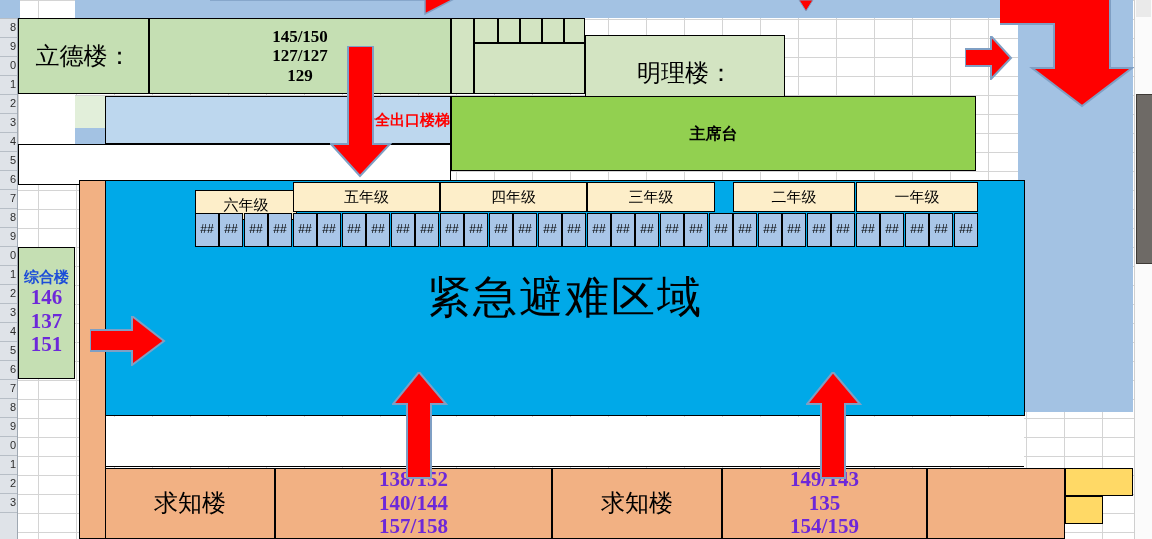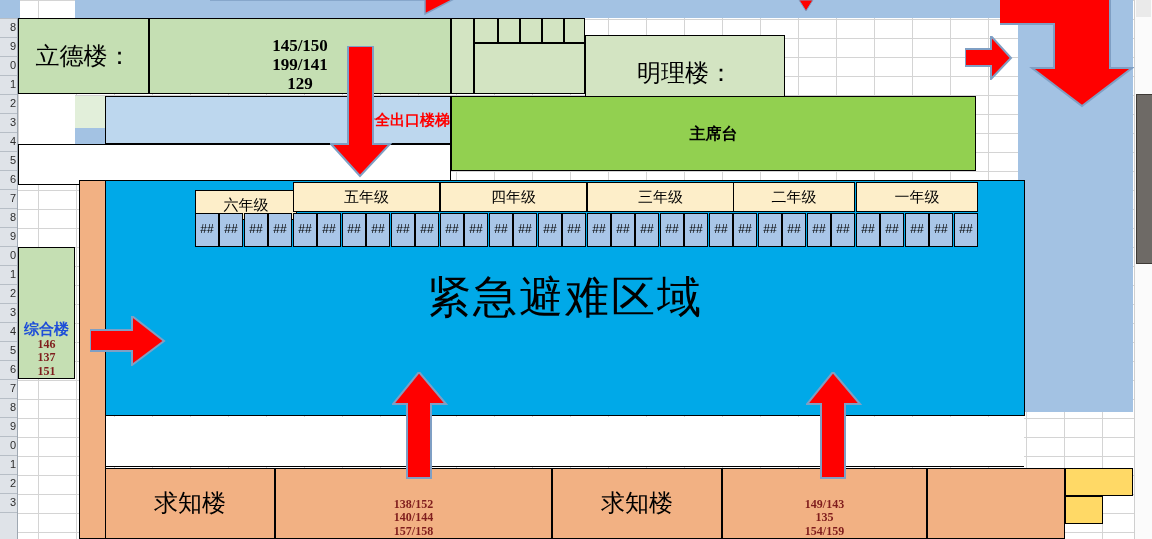--- a/index.html
+++ b/index.html
@@ -40,31 +40,31 @@
   .b-hash{background:#a9c6e8;border:1px solid #000;}
   .b-salmon{background:#f2b183;border:1px solid #000;}
   .b-yellow{background:#ffd966;border:1px solid #000;}
   .b-olive{background:#a9cd84;border:1px solid #000;}
   .b-white{background:#ffffff;border:1px solid #000;}
   .b-plain{background:#ffffff;}
 
   .t-big-cn{font-size:24px;color:#000000;font-weight:400;}
   .t-num{font-size:17px;color:#000;font-weight:600;
          font-family:"Liberation Serif","DejaVu Serif",serif;}
-  .t-num3{font-size:12px;color:#7f1d1d;font-weight:700;}
+  .t-num3{font-size:21px;color:#6d28d9;font-weight:700;}
   .t-red-bold{font-size:15px;color:#ff0000;font-weight:bold;
      font-family:"Liberation Sans","DejaVu Sans",sans-serif;}
   .t-stage{font-size:16px;color:#000;font-weight:bold;
      font-family:"Liberation Sans","DejaVu Sans",sans-serif;}
   .t-grade{font-size:15px;color:#000;}
   .t-hash{font-size:12px;color:#000;font-family:"Liberation Sans","DejaVu Sans",sans-serif;}
   .t-shelter{font-size:44px;color:#000;letter-spacing:2px;}
   .t-zong{font-size:15px;color:#1d4ed8;font-weight:600;}
 
-  .stack{display:flex;flex-direction:column;align-items:center;justify-content:flex-end;}
+  .stack{display:flex;flex-direction:column;align-items:center;justify-content:center;}
 
   
   .arrow{position:absolute;}
   .arrow svg{display:block;}
 
   
   .vscroll{position:absolute;right:0;top:0;width:17px;height:539px;background:#fbfbfb;
     border-left:1px solid #cfcfcf;}
   .vscroll .thumb{position:absolute;left:1px;width:15px;background:#6e6a66;
     border:1px solid #3e3a36;}
@@ -110,21 +110,21 @@
   <div class="box b-blue-bg" style="left:75px;top:0;width:1058px;height:18px;"></div>
   <div class="box b-blue-bg" style="left:1018px;top:0;width:115px;height:412px;"></div>
   <div class="box b-blue-bg" style="left:0;top:0;width:20px;height:18px;"></div>
   <div class="box b-blue-bg" style="left:75px;top:96px;width:30px;height:48px;"></div>
 
   <div class="box b-green" style="left:18px;top:18px;width:131px;height:76px;">
     <span class="t-big-cn">立德楼：</span>
   </div>
   <div class="box b-green stack" style="left:149px;top:18px;width:302px;height:76px;">
     <span class="t-num">145/150</span>
-    <span class="t-num">199/141</span>
+    <span class="t-num">127/127</span>
     <span class="t-num">129</span>
   </div>
 
   <div class="box b-greenpale" style="left:451px;top:18px;width:23px;height:76px;"></div>
   <div class="box b-greenpale" style="left:474px;top:18px;width:24px;height:25px;"></div>
   <div class="box b-greenpale" style="left:498px;top:18px;width:22px;height:25px;"></div>
   <div class="box b-greenpale" style="left:520px;top:18px;width:22px;height:25px;"></div>
   <div class="box b-greenpale" style="left:542px;top:18px;width:22px;height:25px;"></div>
   <div class="box b-greenpale" style="left:564px;top:18px;width:21px;height:25px;"></div>
   <div class="box b-greenpale" style="left:474px;top:43px;width:111px;height:51px;"></div>
@@ -206,21 +206,21 @@
       </div>
       <div class="box b-hash" style="left: 513px; top: 213px; width: 24px; height: 34px;">
         <span class="t-hash">##</span>
       </div>
       <div class="box b-hash" style="left: 538px; top: 213px; width: 24px; height: 34px;">
         <span class="t-hash">##</span>
       </div>
       <div class="box b-hash" style="left: 562px; top: 213px; width: 24px; height: 34px;">
         <span class="t-hash">##</span>
       </div>
-      <div class="box b-cream" style="left: 587px; top: 182px; width: 147px; height: 30px;">
+      <div class="box b-cream" style="left: 587px; top: 182px; width: 128px; height: 30px;">
         <span class="t-grade">三年级</span>
       </div>
       <div class="box b-hash" style="left: 587px; top: 213px; width: 24px; height: 34px;">
         <span class="t-hash">##</span>
       </div>
       <div class="box b-hash" style="left: 611px; top: 213px; width: 24px; height: 34px;">
         <span class="t-hash">##</span>
       </div>
       <div class="box b-hash" style="left: 635px; top: 213px; width: 24px; height: 34px;">
         <span class="t-hash">##</span>

